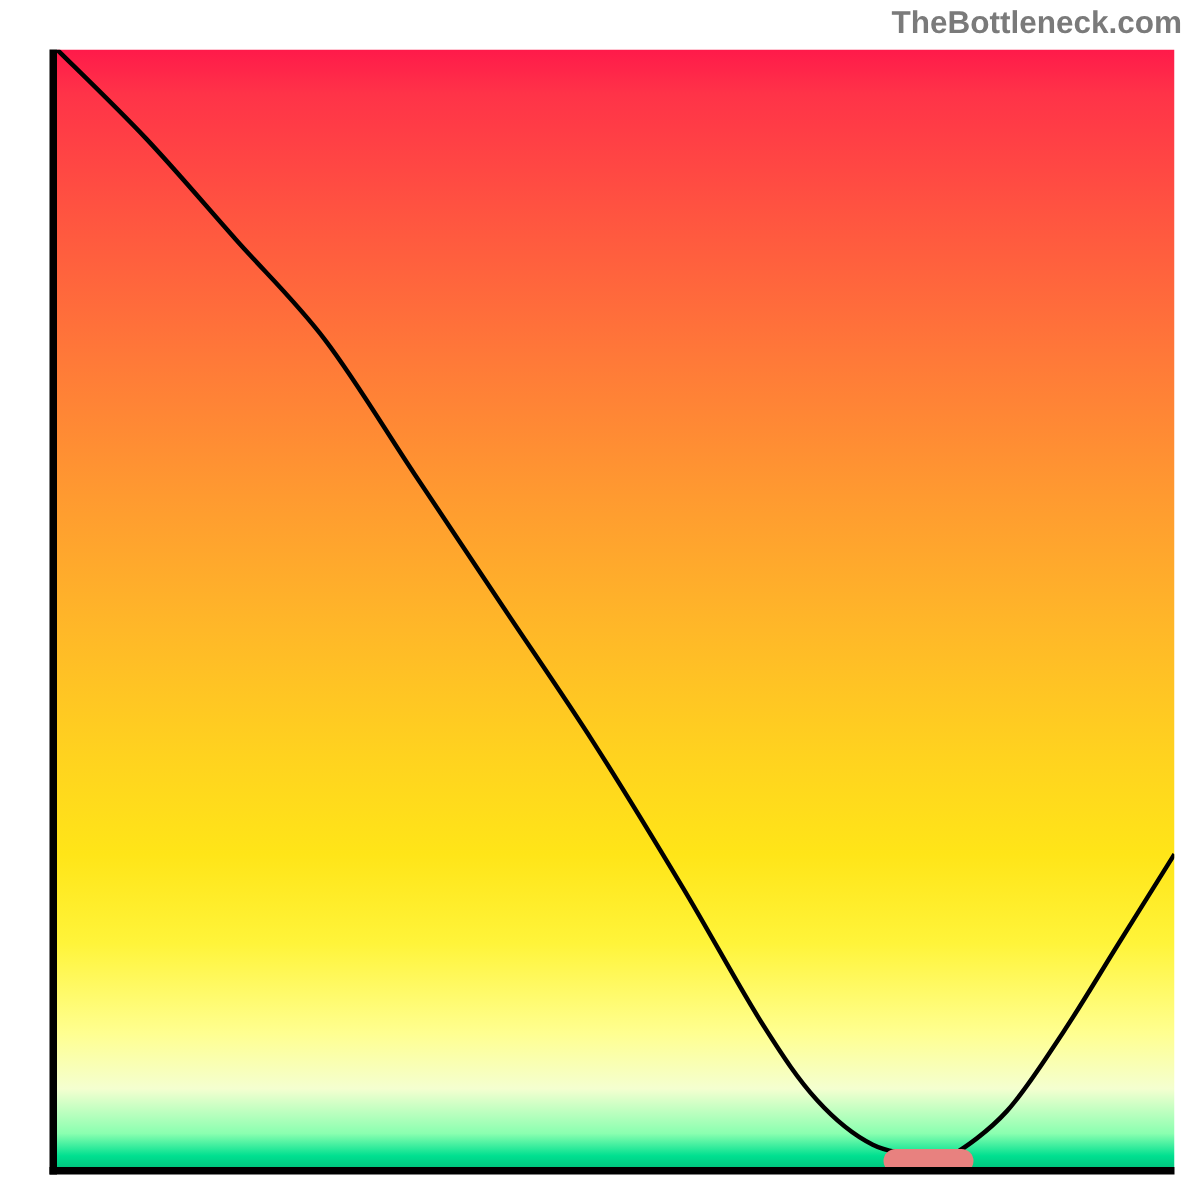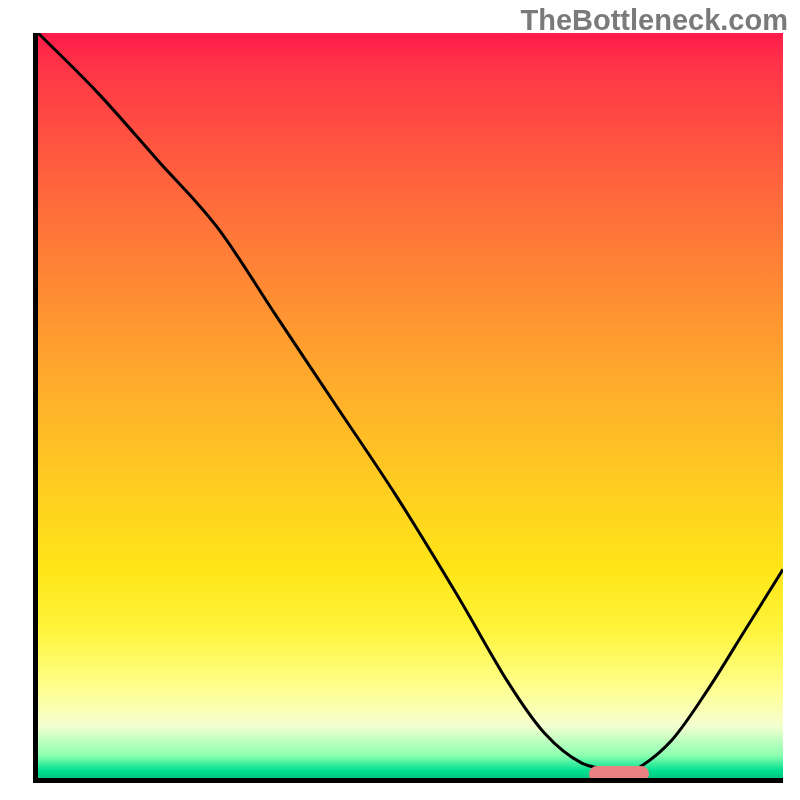--- a/index.html
+++ b/index.html
@@ -12,21 +12,21 @@
   }
   .container {
     position: relative;
     width: 800px;
     height: 800px;
   }
   .watermark {
     position: absolute;
     top: 4px;
     right: 12px;
-    font-size: 29px;
+    font-size: 21px;
     font-weight: bold;
     color: #7a7a7a;
     z-index: 10;
   }
   .plot-area {
     position: absolute;
     left: 33px;
     top: 33px;
     width: 750px;
     height: 750px;

